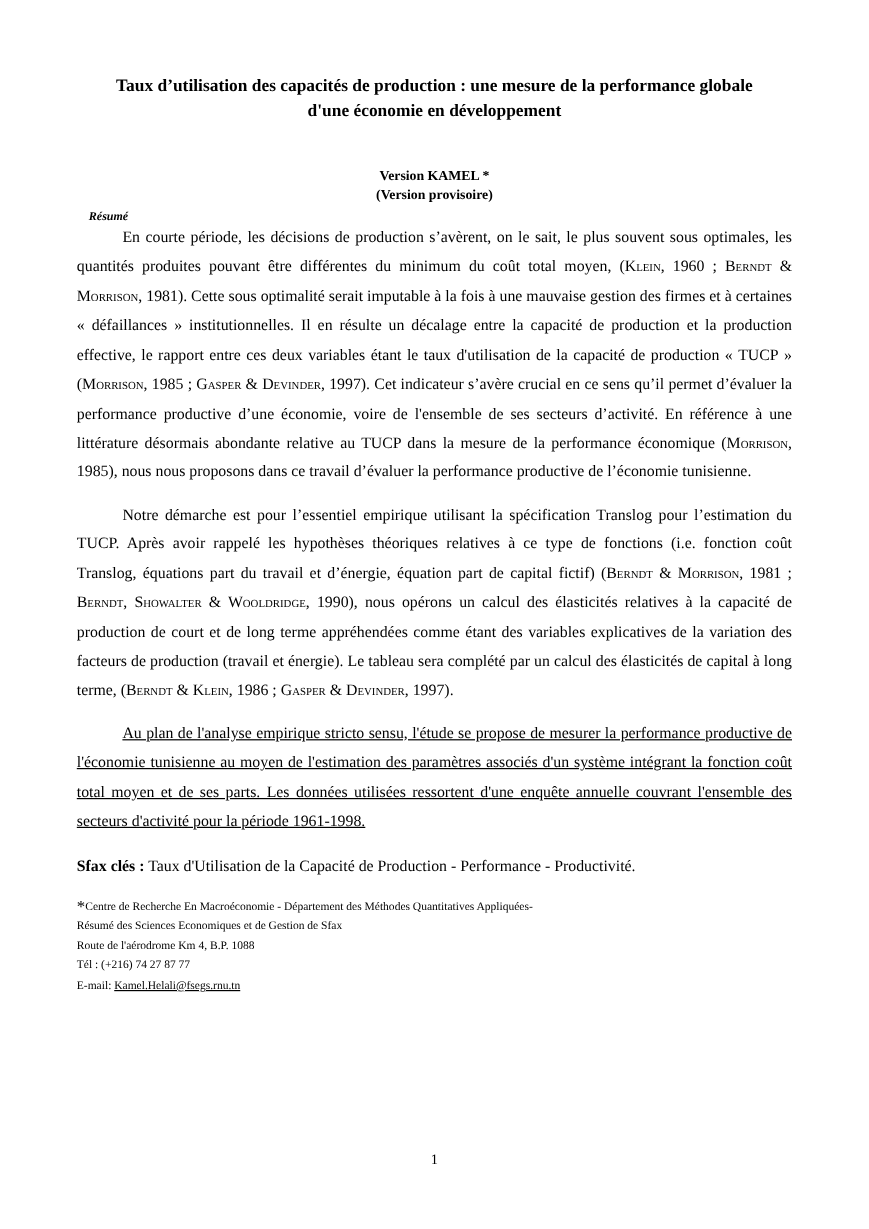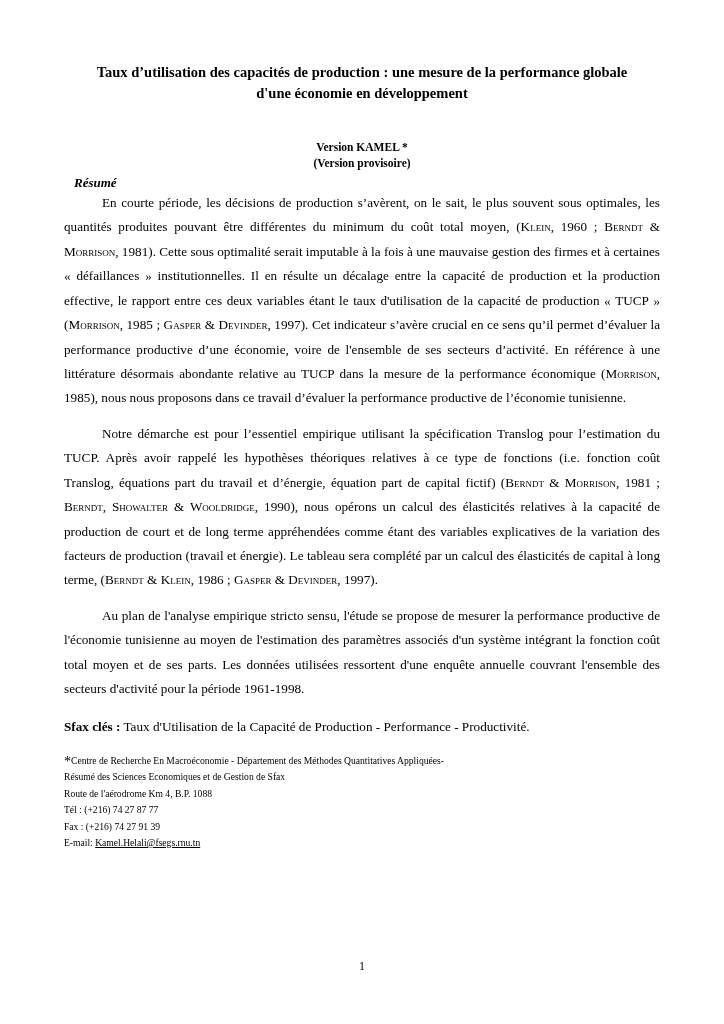--- a/index.html
+++ b/index.html
@@ -30,37 +30,38 @@
     margin: 6px 18px 0 18px;
   }
   .author-block {
     text-align: center;
     margin-top: 36px;
     font-size: 11.5px;
     font-weight: bold;
     line-height: 1.35;
   }
   .resume-head {
-    font-size: 13px;
+    font-size: 10px;
     font-weight: bold;
     font-style: italic;
     margin-top: 4px;
     margin-left: 10px;
   }
   p.body-par {
     font-size: 13.2px;
     text-align: justify;
     line-height: 1.85;
     margin: 0;
     text-indent: 38px;
   }
   p.body-par + p.body-par {
     margin-top: 11px;
   }
   p.underline-par {
+    text-decoration: underline;
   }
   .sc {
     font-variant: small-caps;
   }
   .it {
   }
   .keywords {
     font-size: 13.2px;
     margin-top: 14px;
     line-height: 1.6;
@@ -138,21 +139,20 @@
   <div class="keywords">
     <b>Sfax clés :</b>
     <span>Taux d'Utilisation de la Capacité de Production - Performance - Productivité.</span>
   </div>
 
   <div class="affil">
     <div><span class="star">*</span><span>Centre de Recherche En Macroéconomie - Département des Méthodes Quantitatives Appliquées-</span></div>
     <div>Résumé des Sciences Economiques et de Gestion de Sfax</div>
     <div>Route de l'aérodrome Km 4, B.P. 1088</div>
     <div>Tél : (+216) 74 27 87 77</div>
-    <div>Fax : (+216) 74 27 91 39</div>
     <div>
       <span class="email-label">E-mail:</span>
       <span class="email-link">Kamel.Helali@fsegs.rnu.tn</span>
     </div>
   </div>
 
   <div class="page-number">1</div>
 </div>
 
 </body></html>

